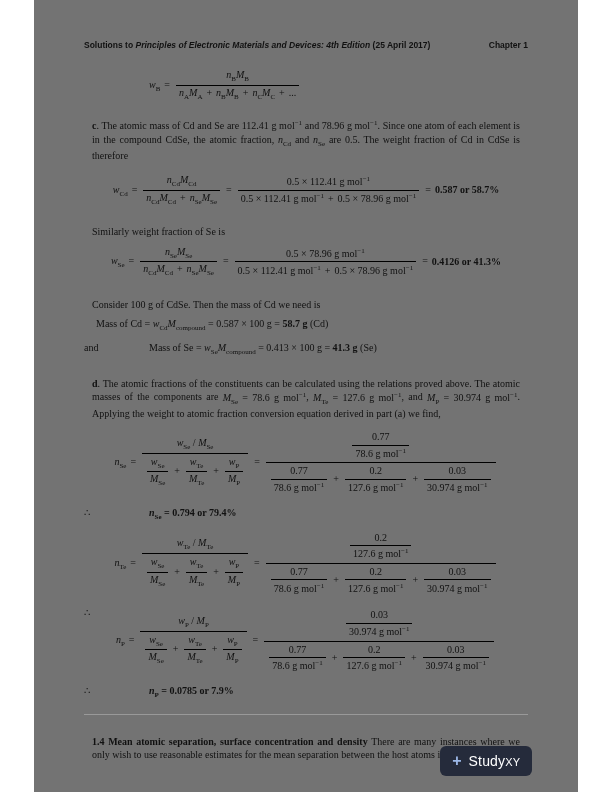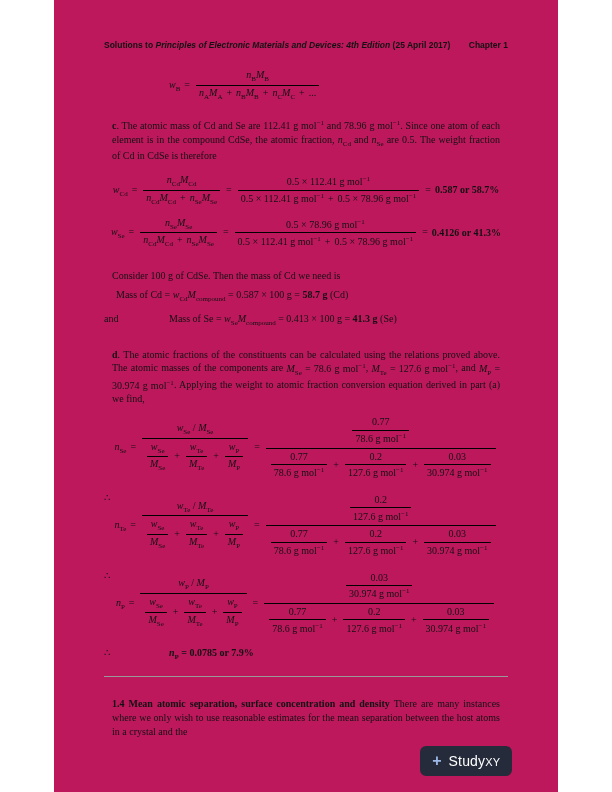--- a/index.html
+++ b/index.html
@@ -1,19 +1,19 @@
 <!DOCTYPE html>
 <html><head>
 <meta charset="utf-8">
 <style>
   * { box-sizing: border-box; }
   html,body { margin:0; padding:0; background:#ffffff; }
   .page {
-    position:relative; width:504px; height:792px; margin:0 auto;
-    background:#be185d; color:#111; overflow:hidden;
+    position:relative; width:544px; height:792px; margin:0 auto;
+    background:#737373; color:#111; overflow:hidden;
     font-family:"Liberation Serif", serif; font-size:10px;
   }
   .content { padding:40px 50px 0 50px; }
   p { margin:8px; }
 
   .header { display:flex; justify-content:space-between; align-items:baseline;
     font-family:"Liberation Sans", sans-serif; font-size:8.5px; font-weight:bold; }
   .header .it { font-style:italic; }
 
   .para { text-align:justify; line-height:1.38; }
@@ -59,38 +59,40 @@
       </div>
       <div>Chapter 1</div>
     </div>
 
     <div class="eq indent" style="margin-top:18px;"><span class="mi">w<sub>B</sub></span><span class="mo">=</span><span class="frac"><span class="num"><span class="mi">n<sub>B</sub></span><span class="mi">M<sub>B</sub></span></span><span class="den"><span class="mi">n<sub>A</sub></span><span class="mi">M<sub>A</sub></span><span class="mo">+</span><span class="mi">n<sub>B</sub></span><span class="mi">M<sub>B</sub></span><span class="mo">+</span><span class="mi">n<sub>C</sub></span><span class="mi">M<sub>C</sub></span><span class="mo">+</span><span class="mr">...</span></span></span></div>
 
     <p class="para" style="margin-top:16px;"><span class="mb">c</span><span class="mr">. The atomic mass of Cd and Se are 112.41 g mol<sup>−1</sup></span><span class="mr"> and 78.96 g mol<sup>−1</sup></span><span class="mr">. Since one atom of each element is in the compound CdSe, the atomic fraction, </span><span class="mi">n<sub>Cd</sub></span><span class="mr"> and </span><span class="mi">n<sub>Se</sub></span><span class="mr"> are 0.5. The weight fraction of Cd in CdSe is therefore</span></p>
 
     <div class="eq eq-center" style="margin-top:10px;"><span class="mi">w<sub>Cd</sub></span><span class="mo">=</span><span class="frac"><span class="num"><span class="mi">n<sub>Cd</sub></span><span class="mi">M<sub>Cd</sub></span></span><span class="den"><span class="mi">n<sub>Cd</sub></span><span class="mi">M<sub>Cd</sub></span><span class="mo">+</span><span class="mi">n<sub>Se</sub></span><span class="mi">M<sub>Se</sub></span></span></span><span class="mo">=</span><span class="frac"><span class="num"><span class="mr">0.5 × 112.41 g mol<sup>−1</sup></span></span><span class="den"><span class="mr">0.5 × 112.41 g mol<sup>−1</sup></span><span class="mo">+</span><span class="mr">0.5 × 78.96 g mol<sup>−1</sup></span></span></span><span class="mo">=</span><span class="mb">0.587 or 58.7%</span></div>
 
+    <p style="margin-top:18px;">Similarly weight fraction of Se is</p>
 
     <div class="eq eq-center" style="margin-top:8px;"><span class="mi">w<sub>Se</sub></span><span class="mo">=</span><span class="frac"><span class="num"><span class="mi">n<sub>Se</sub></span><span class="mi">M<sub>Se</sub></span></span><span class="den"><span class="mi">n<sub>Cd</sub></span><span class="mi">M<sub>Cd</sub></span><span class="mo">+</span><span class="mi">n<sub>Se</sub></span><span class="mi">M<sub>Se</sub></span></span></span><span class="mo">=</span><span class="frac"><span class="num"><span class="mr">0.5 × 78.96 g mol<sup>−1</sup></span></span><span class="den"><span class="mr">0.5 × 112.41 g mol<sup>−1</sup></span><span class="mo">+</span><span class="mr">0.5 × 78.96 g mol<sup>−1</sup></span></span></span><span class="mo">=</span><span class="mb">0.4126 or 41.3%</span></div>
 
     <p style="margin-top:20px;">Consider 100 g of CdSe. Then the mass of Cd we need is</p>
 
     <div class="eq indent" style="margin-top:5px;margin-left:12px;"><span class="mr">Mass of Cd = </span><span class="mi">w<sub>Cd</sub></span><span class="mi">M<sub>compound</sub></span><span class="mr"> = 0.587 × 100 g = </span><span class="mb">58.7 g</span><span class="mr"> (Cd)</span></div>
 
     <div class="rel" style="margin-top:9px;">
       <span class="abs-left">and</span>
       <div class="eq indent"><span class="mr">Mass of Se = </span><span class="mi">w<sub>Se</sub></span><span class="mi">M<sub>compound</sub></span><span class="mr"> = 0.413 × 100 g = </span><span class="mb">41.3 g</span><span class="mr"> (Se)</span></div>
     </div>
 
     <p class="para" style="margin-top:20px;"><span class="mb">d</span><span class="mr">. The atomic fractions of the constituents can be calculated using the relations proved above. The atomic masses of the components are </span><span class="mi">M<sub>Se</sub></span><span class="mr"> = 78.6 g mol<sup>−1</sup></span><span class="mr">, </span><span class="mi">M<sub>Te</sub></span><span class="mr"> = 127.6 g mol<sup>−1</sup></span><span class="mr">, and </span><span class="mi">M<sub>P</sub></span><span class="mr"> = 30.974 g mol<sup>−1</sup></span><span class="mr">. Applying the weight to atomic fraction conversion equation derived in part (a) we find,</span></p>
 
     <div class="eq eq-center" style="margin-top:8px;"><span class="mi">n<sub>Se</sub></span><span class="mo">=</span><span class="frac"><span class="num"><span class="mi">w<sub>Se</sub></span><span class="mr"> / </span><span class="mi">M<sub>Se</sub></span></span><span class="den"><span class="frac"><span class="num"><span class="mi">w<sub>Se</sub></span></span><span class="den"><span class="mi">M<sub>Se</sub></span></span></span><span class="mo">+</span><span class="frac"><span class="num"><span class="mi">w<sub>Te</sub></span></span><span class="den"><span class="mi">M<sub>Te</sub></span></span></span><span class="mo">+</span><span class="frac"><span class="num"><span class="mi">w<sub>P</sub></span></span><span class="den"><span class="mi">M<sub>P</sub></span></span></span></span></span><span class="mo">=</span><span class="frac"><span class="num"><span class="frac"><span class="num"><span class="mr">0.77</span></span><span class="den"><span class="mr">78.6 g mol<sup>−1</sup></span></span></span></span><span class="den"><span class="frac"><span class="num"><span class="mr">0.77</span></span><span class="den"><span class="mr">78.6 g mol<sup>−1</sup></span></span></span><span class="mo">+</span><span class="frac"><span class="num"><span class="mr">0.2</span></span><span class="den"><span class="mr">127.6 g mol<sup>−1</sup></span></span></span><span class="mo">+</span><span class="frac"><span class="num"><span class="mr">0.03</span></span><span class="den"><span class="mr">30.974 g mol<sup>−1</sup></span></span></span></span></span></div>
 
     <div class="rel" style="margin-top:10px;">
       <span class="abs-left">∴</span>
+      <div class="eq indent"><span class="mbi">n<sub>Se</sub></span><span class="mb"> = 0.794 or 79.4%</span></div>
     </div>
 
     <div class="eq eq-center" style="margin-top:8px;"><span class="mi">n<sub>Te</sub></span><span class="mo">=</span><span class="frac"><span class="num"><span class="mi">w<sub>Te</sub></span><span class="mr"> / </span><span class="mi">M<sub>Te</sub></span></span><span class="den"><span class="frac"><span class="num"><span class="mi">w<sub>Se</sub></span></span><span class="den"><span class="mi">M<sub>Se</sub></span></span></span><span class="mo">+</span><span class="frac"><span class="num"><span class="mi">w<sub>Te</sub></span></span><span class="den"><span class="mi">M<sub>Te</sub></span></span></span><span class="mo">+</span><span class="frac"><span class="num"><span class="mi">w<sub>P</sub></span></span><span class="den"><span class="mi">M<sub>P</sub></span></span></span></span></span><span class="mo">=</span><span class="frac"><span class="num"><span class="frac"><span class="num"><span class="mr">0.2</span></span><span class="den"><span class="mr">127.6 g mol<sup>−1</sup></span></span></span></span><span class="den"><span class="frac"><span class="num"><span class="mr">0.77</span></span><span class="den"><span class="mr">78.6 g mol<sup>−1</sup></span></span></span><span class="mo">+</span><span class="frac"><span class="num"><span class="mr">0.2</span></span><span class="den"><span class="mr">127.6 g mol<sup>−1</sup></span></span></span><span class="mo">+</span><span class="frac"><span class="num"><span class="mr">0.03</span></span><span class="den"><span class="mr">30.974 g mol<sup>−1</sup></span></span></span></span></span></div>
 
     <div class="rel" style="margin-top:10px;">
       <span class="abs-left">∴</span>
     </div>
 
     <div class="eq eq-center" style="margin-top:8px;"><span class="mi">n<sub>P</sub></span><span class="mo">=</span><span class="frac"><span class="num"><span class="mi">w<sub>P</sub></span><span class="mr"> / </span><span class="mi">M<sub>P</sub></span></span><span class="den"><span class="frac"><span class="num"><span class="mi">w<sub>Se</sub></span></span><span class="den"><span class="mi">M<sub>Se</sub></span></span></span><span class="mo">+</span><span class="frac"><span class="num"><span class="mi">w<sub>Te</sub></span></span><span class="den"><span class="mi">M<sub>Te</sub></span></span></span><span class="mo">+</span><span class="frac"><span class="num"><span class="mi">w<sub>P</sub></span></span><span class="den"><span class="mi">M<sub>P</sub></span></span></span></span></span><span class="mo">=</span><span class="frac"><span class="num"><span class="frac"><span class="num"><span class="mr">0.03</span></span><span class="den"><span class="mr">30.974 g mol<sup>−1</sup></span></span></span></span><span class="den"><span class="frac"><span class="num"><span class="mr">0.77</span></span><span class="den"><span class="mr">78.6 g mol<sup>−1</sup></span></span></span><span class="mo">+</span><span class="frac"><span class="num"><span class="mr">0.2</span></span><span class="den"><span class="mr">127.6 g mol<sup>−1</sup></span></span></span><span class="mo">+</span><span class="frac"><span class="num"><span class="mr">0.03</span></span><span class="den"><span class="mr">30.974 g mol<sup>−1</sup></span></span></span></span></span></div>
 

